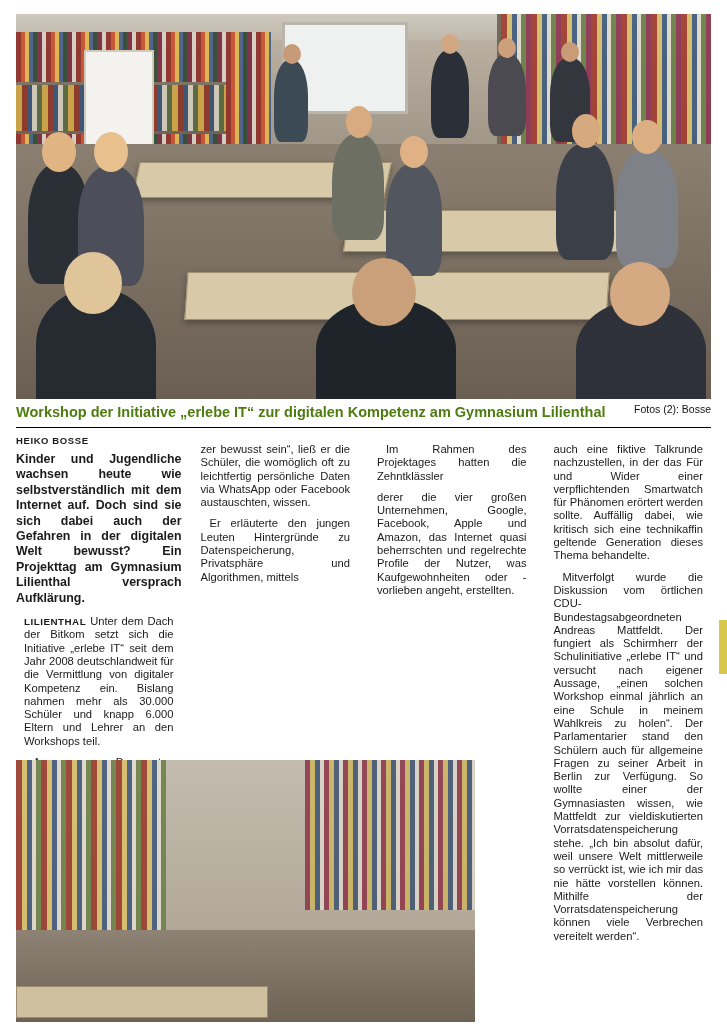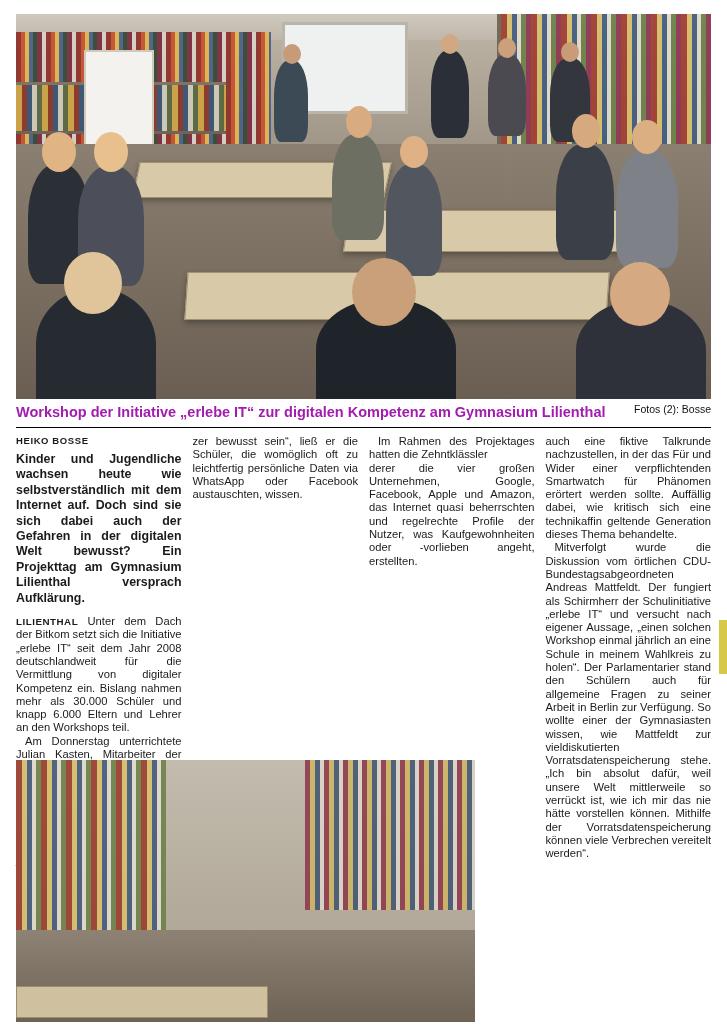--- a/index.html
+++ b/index.html
@@ -107,21 +107,21 @@
     margin: 10px 0 2px 0;
     letter-spacing: -0.5px;
     color: #000;
   }
   .subhead {
     font-family: "Liberation Sans", sans-serif;
     font-weight: bold;
     font-size: 14.5px;
     line-height: 18px;
     margin: 0 0 6px 0;
-    color: #a21caf;
+    color: #4d7c0f;
   }
   .rule {
     border-top: 1px solid #000;
     width: 695px;
     margin: 2px 0 7px 0;
   }
 
   
   .cols {
     display: flex;
@@ -142,21 +142,21 @@
     font-size: 12.4px;
     line-height: 15.4px;
     text-align: justify;
     margin-bottom: 9px;
   }
   p.body {
     font-family: "Liberation Sans", sans-serif;
     font-size: 11.2px;
     line-height: 13.3px;
     text-align: justify;
-    margin: 0;
+    margin: 8px;
     text-indent: 9px;
     hyphens: auto;
   }
   p.body.first { text-indent: 0; }
   .dateline {
     font-weight: bold;
     font-size: 9.8px;
     letter-spacing: 0.5px;
     text-transform: uppercase;
   }
@@ -271,20 +271,21 @@
 
     <div class="col">
       <div class="byline">Heiko Bosse</div>
       <div class="intro">Kinder und Jugendliche wachsen heute wie selbstverständlich mit dem Internet auf. Doch sind sie sich dabei auch der Gefahren in der digitalen Welt bewusst? Ein Projekttag am Gymnasium Lilienthal versprach Aufklärung.</div>
       <p class="body first"><span class="dateline">Lilienthal</span> <span>Unter dem Dach der Bitkom setzt sich die Initiative „erlebe IT“ seit dem Jahr 2008 deutschlandweit für die Vermittlung von digitaler Kompetenz ein. Bislang nahmen mehr als 30.000 Schüler und knapp 6.000 Eltern und Lehrer an den Workshops teil.</span></p>
       <p class="body">Am Donnerstag unterrichtete Julian Kasten, Mitarbeiter der Initiative, Zehntklässler am Gymnasium Lilienthal über die Chancen und Risiken, die mit dem Phänomen „Big Data“ verbunden sind. „Wer im Internet surft, ist unter ständiger Beobachtung. Dessen muss sich jeder Nut-</p>
     </div>
 
     <div class="col">
       <p class="body first">zer bewusst sein“, ließ er die Schüler, die womöglich oft zu leichtfertig persönliche Daten via WhatsApp oder Facebook austauschten, wissen.</p>
+      <p class="body">Er erläuterte den jungen Leuten Hintergründe zu Datenspeicherung, Privatsphäre und Algorithmen, mittels</p>
     </div>
 
     <div class="col">
       <p class="body">Im Rahmen des Projektages hatten die Zehntklässler</p>
       <p class="body first">derer die vier großen Unternehmen, Google, Facebook, Apple und Amazon, das Internet quasi beherrschten und regelrechte Profile der Nutzer, was Kaufgewohnheiten oder -vorlieben angeht, erstellten.</p>
     </div>
 
     <div class="col">
       <p class="body first">auch eine fiktive Talkrunde nachzustellen, in der das Für und Wider einer verpflichtenden Smartwatch für Phänomen erörtert werden sollte. Auffällig dabei, wie kritisch sich eine technikaffin geltende Generation dieses Thema behandelte.</p>
       <p class="body">Mitverfolgt wurde die Diskussion vom örtlichen CDU-Bundestagsabgeordneten Andreas Mattfeldt. Der fungiert als Schirmherr der Schulinitiative „erlebe IT“ und versucht nach eigener Aussage, „einen solchen Workshop einmal jährlich an eine Schule in meinem Wahlkreis zu holen“. Der Parlamentarier stand den Schülern auch für allgemeine Fragen zu seiner Arbeit in Berlin zur Verfügung. So wollte einer der Gymnasiasten wissen, wie Mattfeldt zur vieldiskutierten Vorratsdatenspeicherung stehe. „Ich bin absolut dafür, weil unsere Welt mittlerweile so verrückt ist, wie ich mir das nie hätte vorstellen können. Mithilfe der Vorratsdatenspeicherung können viele Verbrechen vereitelt werden“.</p>

